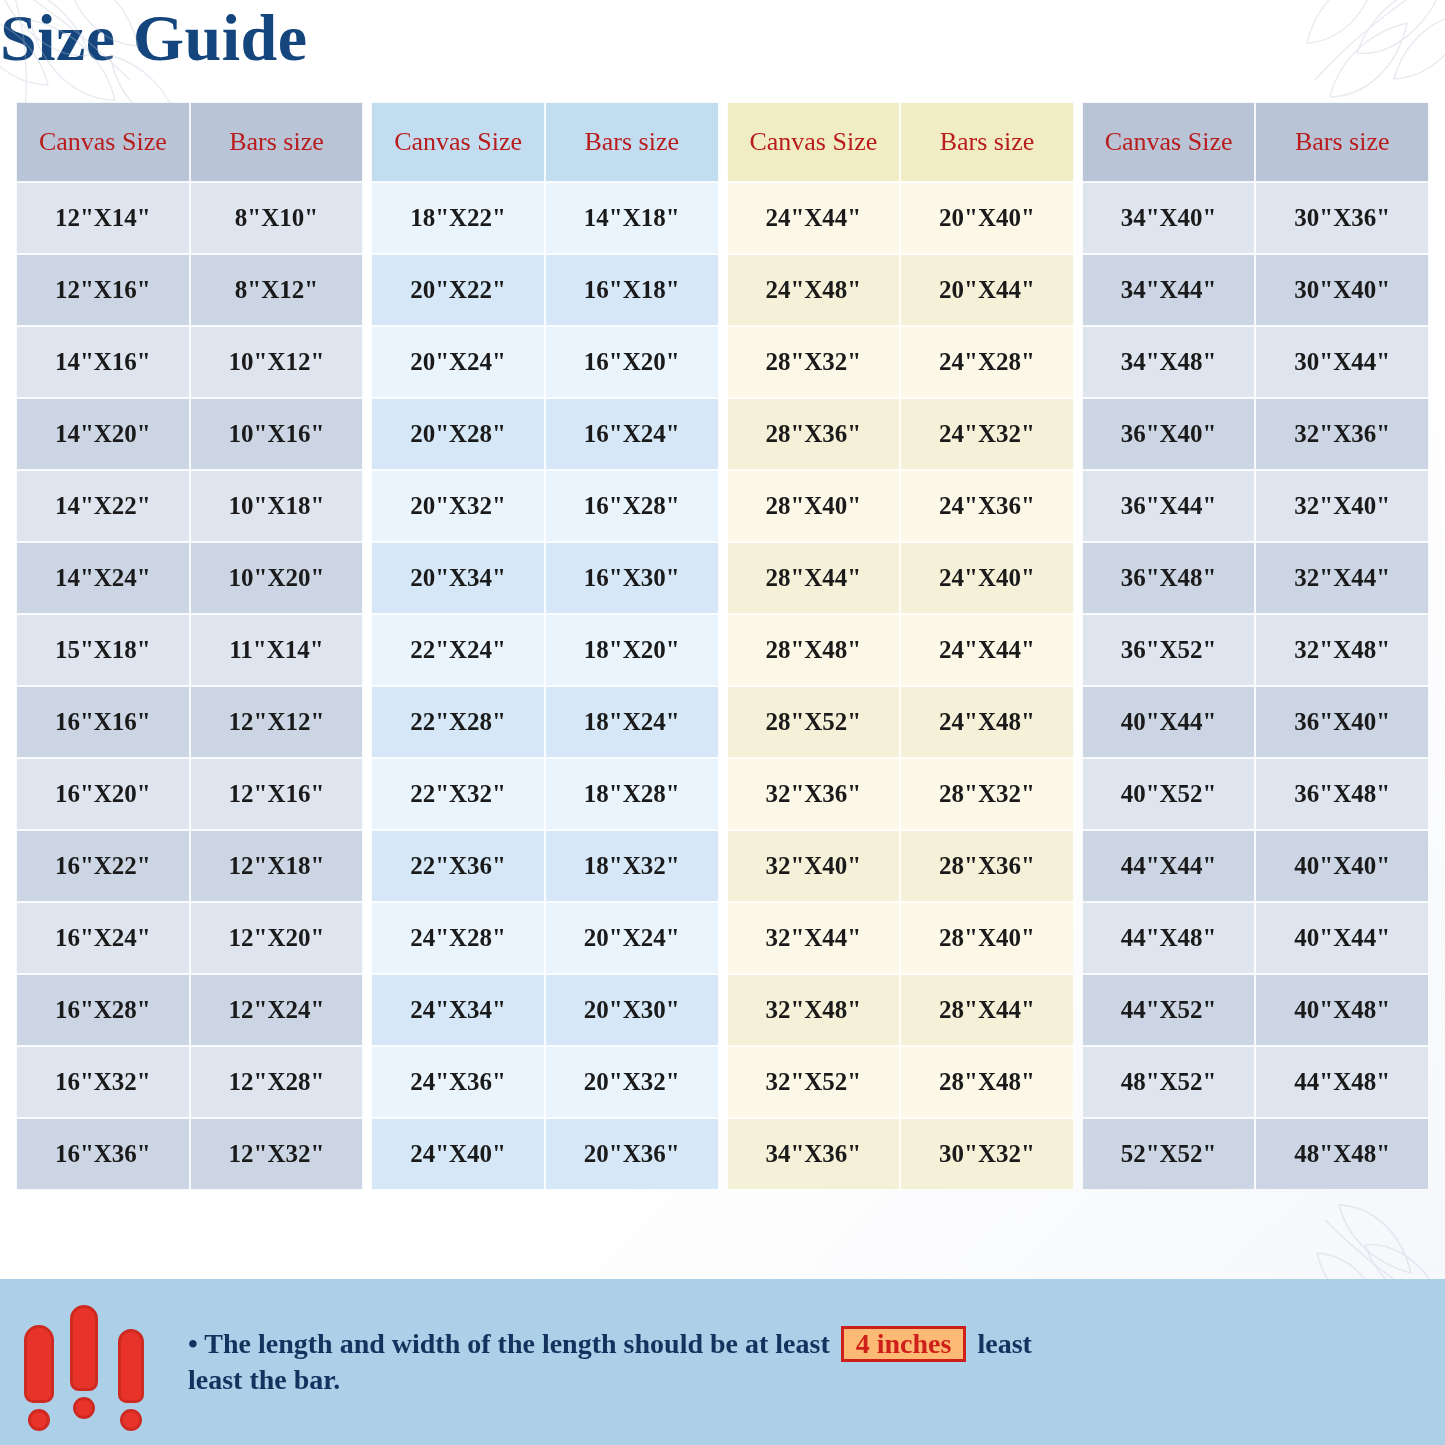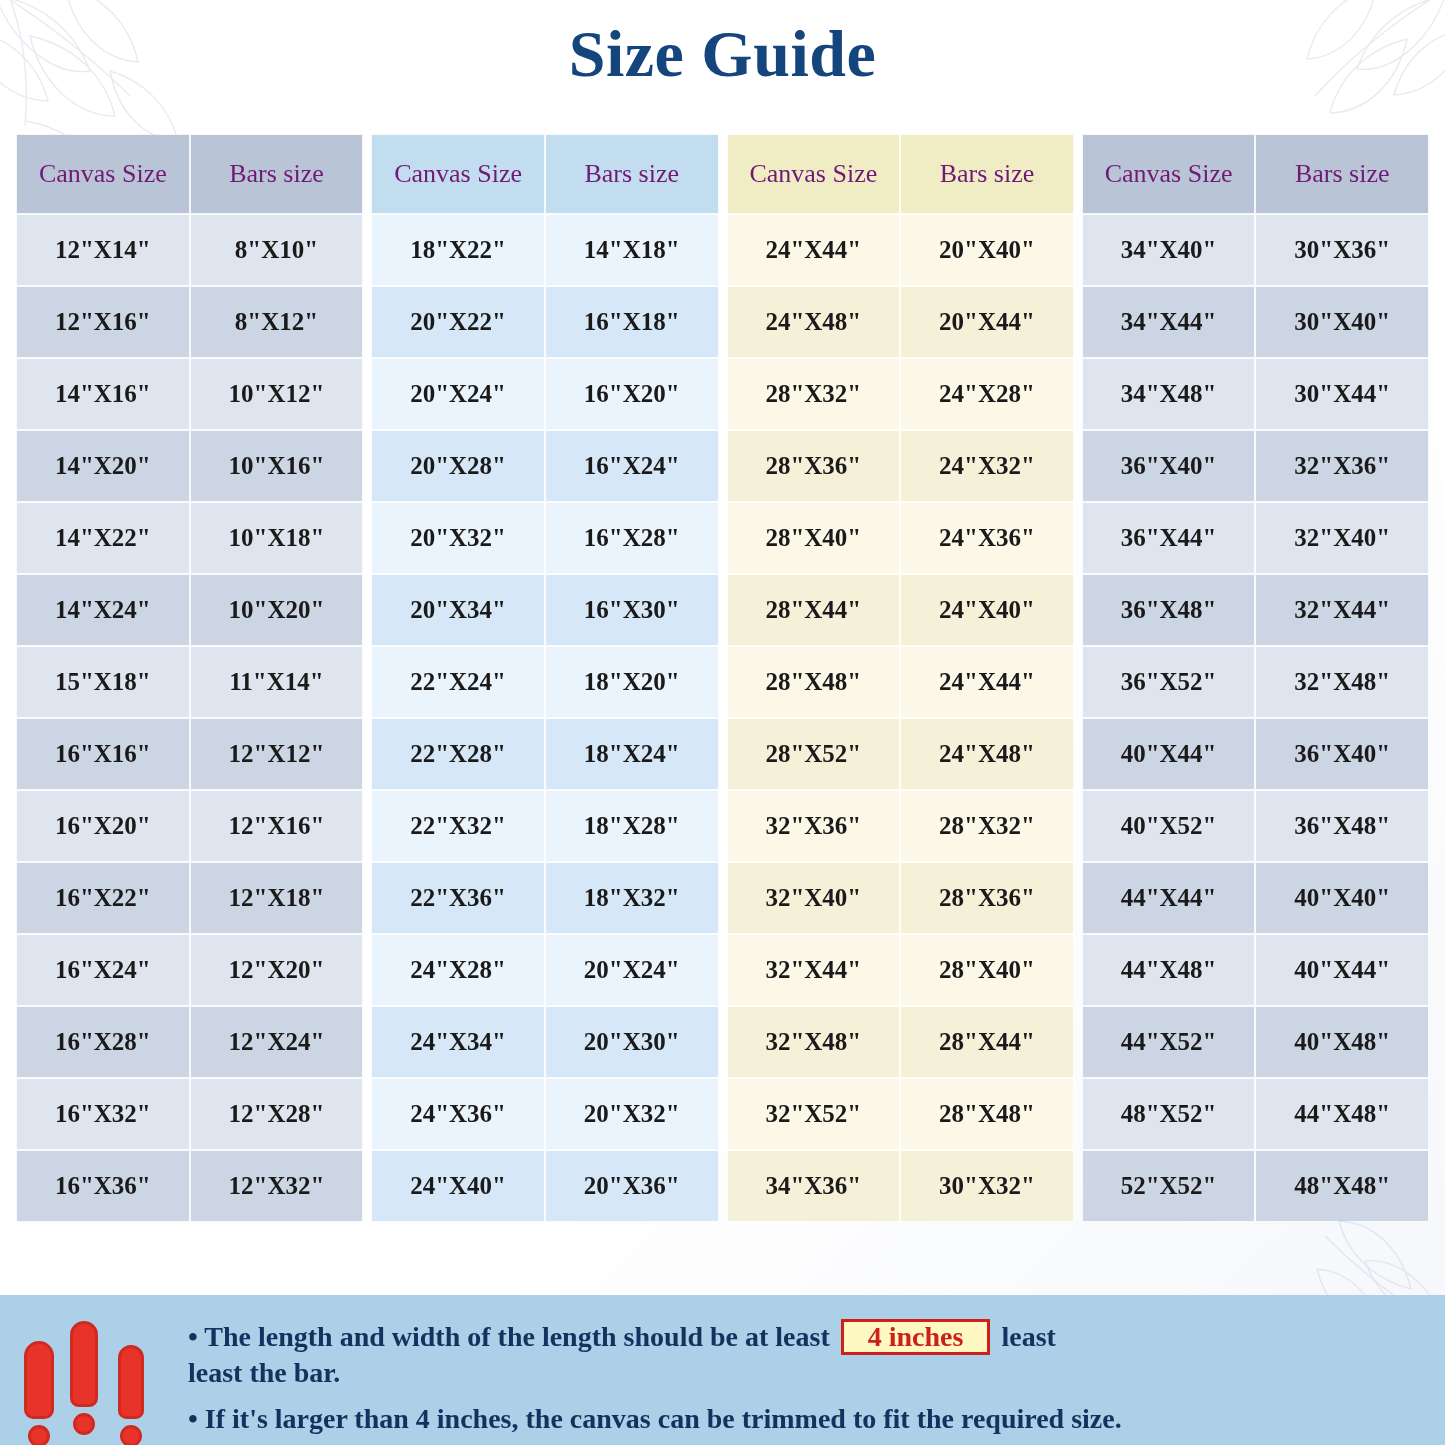--- a/index.html
+++ b/index.html
@@ -25,26 +25,26 @@
   .leaf-deco {
     position: absolute;
     opacity: 0.33;
     pointer-events: none;
   }
   .leaf-tl { top: -40px; left: -30px; }
   .leaf-tr { top: -35px; right: -20px; transform: scaleX(-1); }
   .leaf-br { bottom: 120px; right: -20px; transform: scale(-1,-1); }
 
   .title {
-    text-align: center;
+    text-align: left;
     color: #14457c;
     font-size: 66px;
     font-weight: bold;
     letter-spacing: 0.5px;
-    margin: 16px;
+    margin: 0;
     font-family: "Liberation Serif", serif;
   }
 
   .tables {
     display: flex;
     justify-content: space-between;
     padding: 26px 16px 0 16px;
     box-sizing: border-box;
     gap: 8px;
   }
@@ -61,21 +61,21 @@
     color: #1a1a1a;
     height: 72px;
     box-sizing: border-box;
     border: 1px solid rgba(255,255,255,0.85);
     white-space: nowrap;
     font-family: "Liberation Serif", serif;
   }
   .tbl th {
     font-weight: normal;
     font-size: 26px;
-    color: #701a75;
+    color: #b91c1c;
     height: 80px;
   }
 
   
   .pal-grey th { background: #b9c4d6; }
   .pal-grey tr:nth-child(odd) td { background: #dfe5ee; }
   .pal-grey tr:nth-child(even) td { background: #ccd5e3; }
 
   
   .pal-blue th { background: #c2dcf0; }
@@ -137,24 +137,24 @@
     flex: 1 1 auto;
     color: #13325e;
     font-size: 28px;
     font-weight: bold;
     line-height: 1.28;
     font-family: "Liberation Serif", serif;
   }
   .note-line { margin-bottom: 10px; }
   .note-line:last-child { margin-bottom: 0; }
   .hl {
-    background: #fef9c3;
+    background: #fdba74;
     color: #cf1f1a;
     border: 3px solid #cf1f1a;
-    padding: 0 24px;
+    padding: 0 12px;
     margin: 0 4px;
     display: inline-block;
     line-height: 1.05;
   }
 </style>
 </head>
 <body>
 
 <div class="page">
 
@@ -478,17 +478,16 @@
         </div>
     </div>
     <div class="note-lines">
       <div class="note-line">
         <span>• The length and width of the length should be at least</span>
         <span class="hl">4 inches</span>
         <span>least</span>
         <br>
         <span>least the bar.</span>
       </div>
-      <div class="note-line">• If it's larger than 4 inches, the canvas can be trimmed to fit the required size.</div>
     </div>
   </div>
 
 </div>
 
 </body></html>

